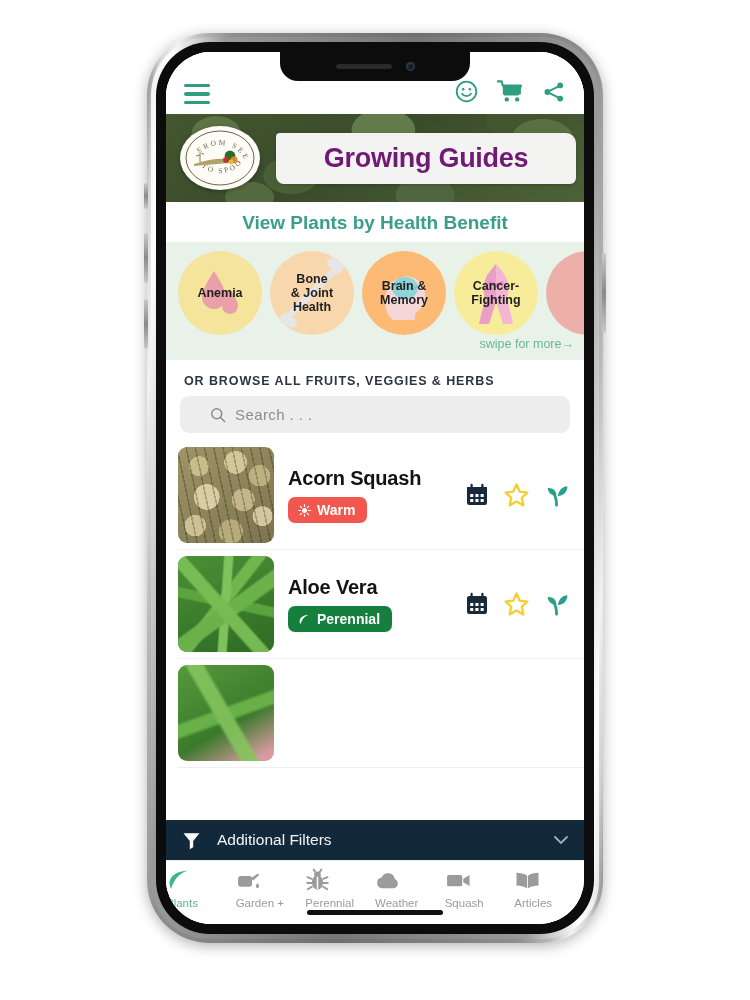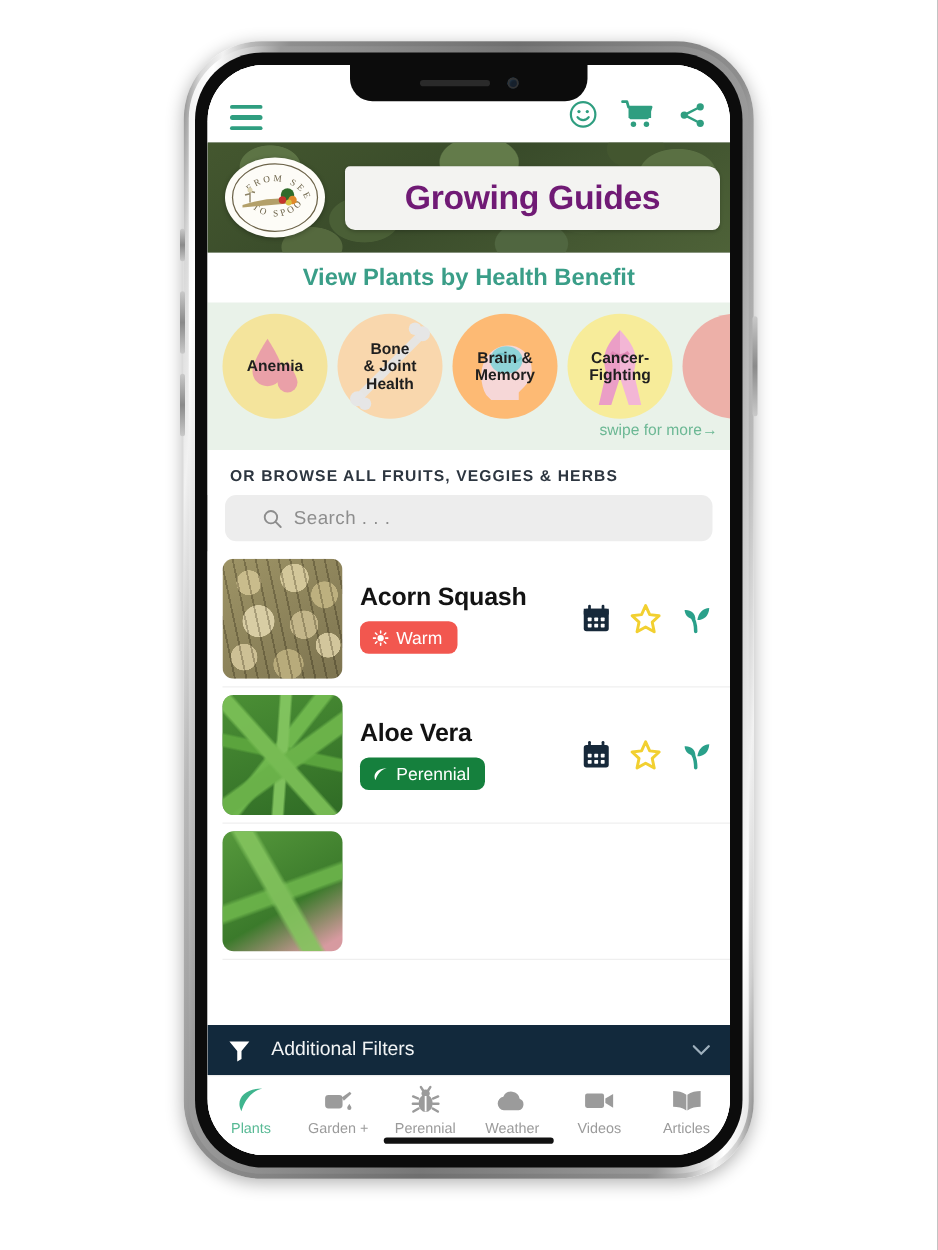--- a/index.html
+++ b/index.html
@@ -377,21 +377,21 @@
     letter-spacing: -0.2px;
   }
   .pill {
     display: inline-flex;
     align-items: center;
     gap: 6px;
     border-radius: 7px;
     padding: 5px 12px 5px 10px;
     font-size: 14px;
     color: #fff;
-    font-weight: normal;
+    font-weight: bold;
   }
   .pill-warm { background: #f2574f; }
   .pill-perennial { background: #15803d; }
 
   .plant-actions {
     flex: 0 0 auto;
     display: flex;
     align-items: center;
     gap: 14px;
     padding-right: 4px;
@@ -422,21 +422,21 @@
     background: #ffffff;
     display: flex;
     align-items: flex-start;
     padding-top: 7px;
     border-top: 1px solid #ececec;
   }
   .tab {
     flex: 1 1 0;
     display: flex;
     flex-direction: column;
-    align-items: center;
+    align-items: flex-start;
     gap: 4px;
     cursor: pointer;
   }
   .tab-label {
     font-size: 11.5px;
     color: #9b9b9b;
   }
   .tab.active .tab-label { color: #57b994; }
 </style>
 </head>
@@ -736,21 +736,21 @@
             <path d="M6.8 19.4 a5.2 5.2 0 0 1 -0.4 -10.3 a6.6 6.6 0 0 1 12.6 1.5 a4.6 4.6 0 0 1 -0.8 8.8 Z" fill="#9b9b9b"></path>
           </svg>
           <span class="tab-label">Weather</span>
         </div>
 
         <div class="tab">
           <svg width="27" height="25" viewBox="0 0 26 24">
             <rect x="2" y="6.6" width="14.6" height="11" rx="1.6" fill="#9b9b9b"></rect>
             <path d="M17.6 10.4 L23.6 6.8 v10.6 l-6-3.6Z" fill="#9b9b9b"></path>
           </svg>
-          <span class="tab-label">Videos</span>
+          <span class="tab-label">Squash</span>
         </div>
 
         <div class="tab">
           <svg width="27" height="25" viewBox="0 0 26 24">
             <path d="M2.4 4.6 C5.6 4.6 10 5.4 12.6 7.4 v12.2 C10 17.6 5.6 16.8 2.4 16.8Z" fill="#9b9b9b"></path>
             <path d="M23.6 4.6 C20.4 4.6 16 5.4 13.4 7.4 v12.2 C16 17.6 20.4 16.8 23.6 16.8Z" fill="#9b9b9b"></path>
           </svg>
           <span class="tab-label">Articles</span>
         </div>
 

